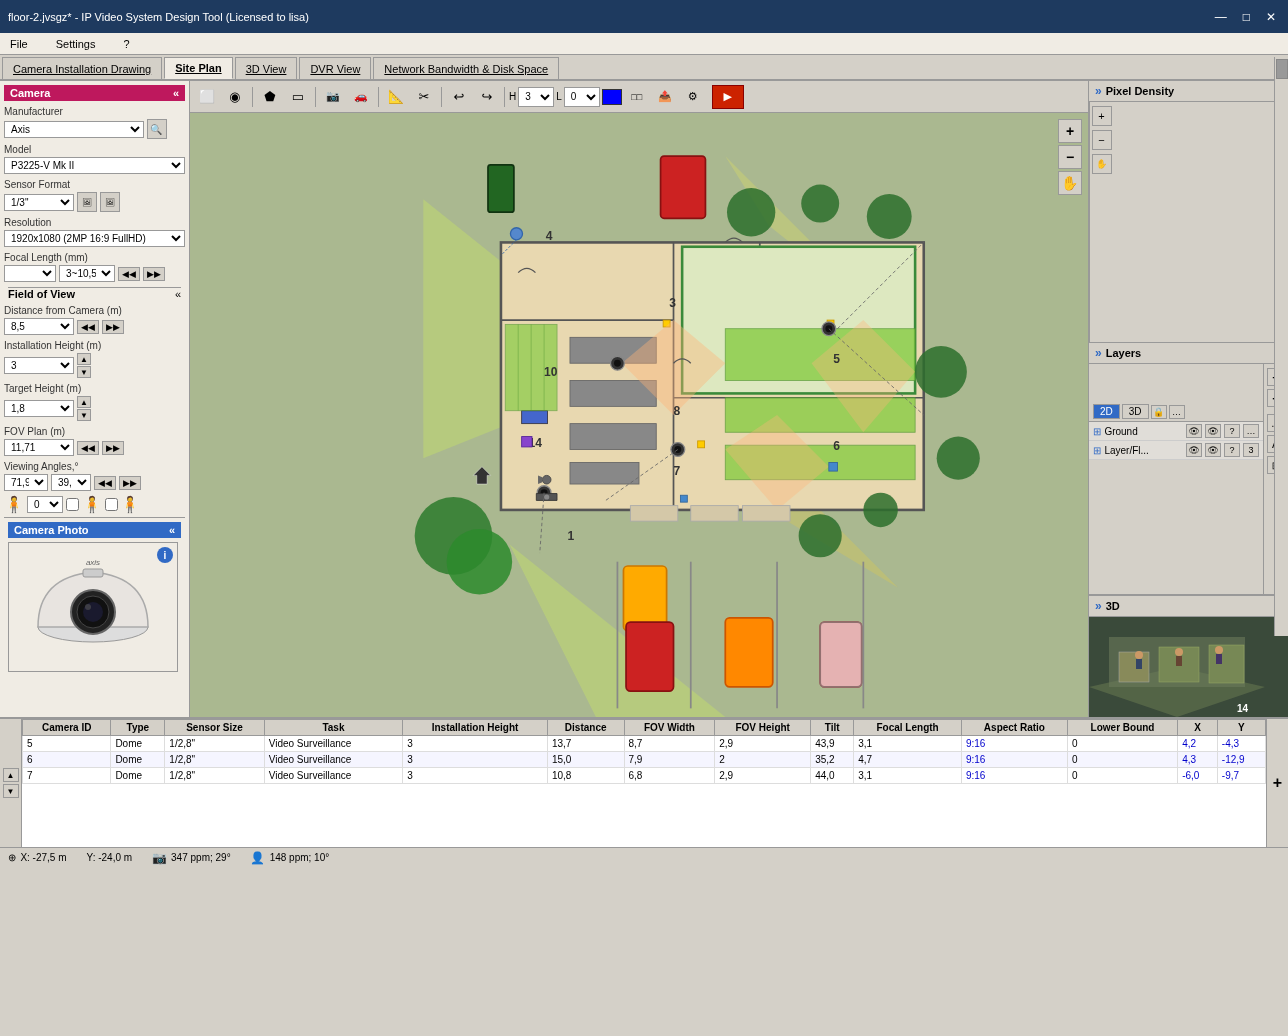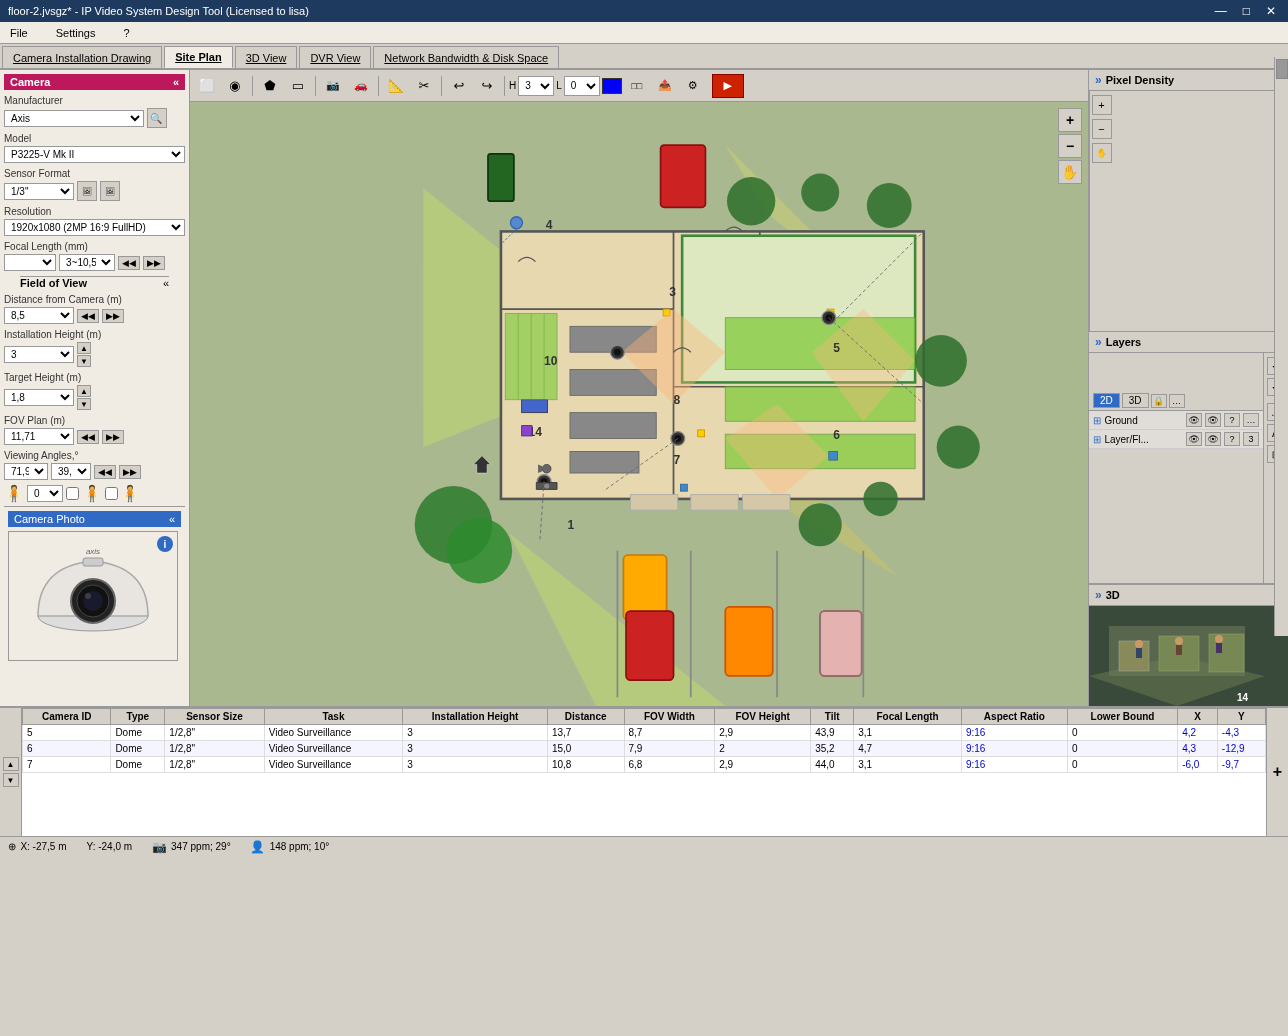--- a/index.html
+++ b/index.html
@@ -2,21 +2,21 @@
 <html><head>
   <meta charset="utf-8">
   <style>
     * { box-sizing: border-box; margin: 0; padding: 0; }
     body { font-family: 'Segoe UI', Arial, sans-serif; font-size: 11px; background: #d4d0c8; overflow: hidden; width: 1288px; height: 1036px; }
 
     
     .title-bar {
       background: #1e3a5f;
       color: white;
-      height: 22px;
+      height: 33px;
       display: flex;
       align-items: center;
       justify-content: space-between;
       padding: 0 8px;
       font-size: 11px;
     }
     .title-bar-controls { display: flex; gap: 8px; }
     .title-bar-btn { background: none; border: none; color: white; cursor: pointer; font-size: 12px; padding: 0 4px; }
 
     
@@ -111,21 +111,21 @@
     .arrow-btn {
       width: 22px; height: 14px;
       border: 1px solid #999;
       background: #d4d0c8;
       display: flex; align-items: center; justify-content: center;
       cursor: pointer; font-size: 9px;
     }
 
     .section-divider {
       border-top: 1px solid #999;
-      margin: 5px 16px;
+      margin: 5px 4px;
       display: flex;
       justify-content: space-between;
       align-items: center;
     }
     .section-divider-label {
       font-size: 11px;
       font-weight: bold;
       flex: 1;
     }
 
@@ -394,21 +394,21 @@
       border-top: 1px solid #999;
       padding: 4px;
     }
     .camera-photo-header {
       background: #316ac5;
       color: white;
       padding: 2px 6px;
       display: flex;
       justify-content: space-between;
       font-size: 11px;
-      font-weight: normal;
+      font-weight: bold;
       margin-bottom: 4px;
     }
     .camera-photo-img {
       width: 170px;
       height: 130px;
       background: #f0ece4;
       border: 1px solid #999;
       position: relative;
       display: flex;
       align-items: center;

